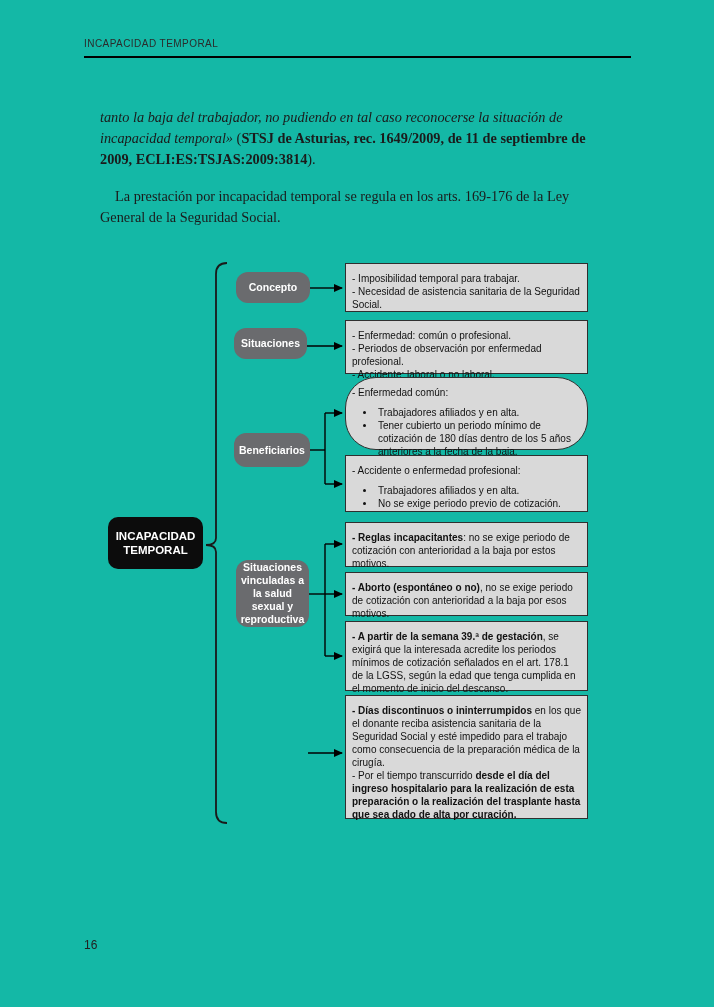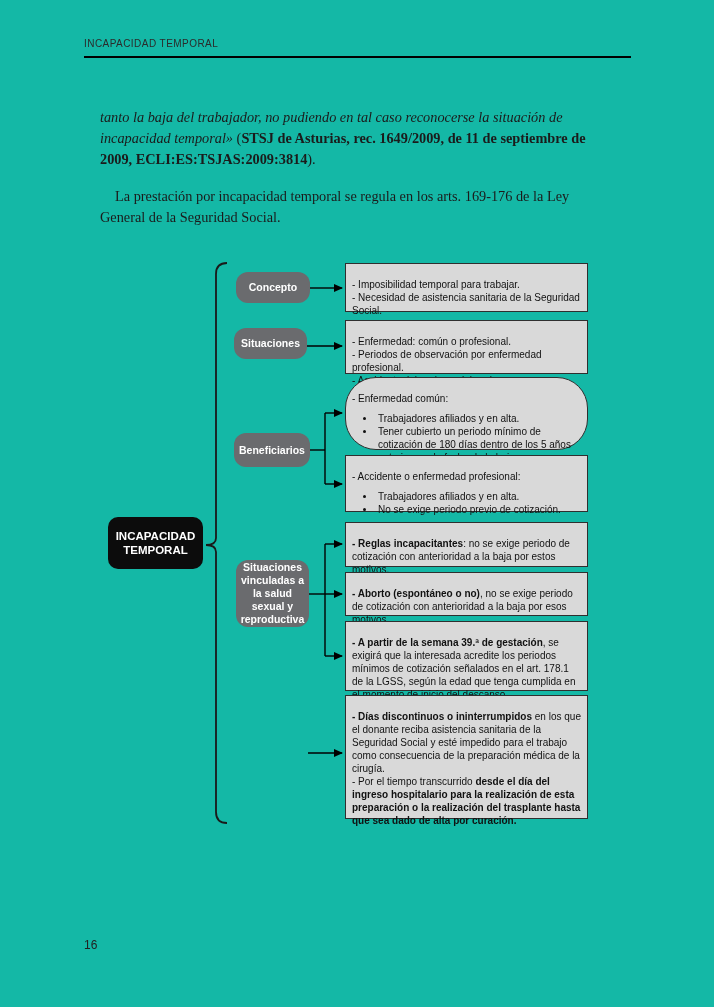--- a/index.html
+++ b/index.html
@@ -24,21 +24,21 @@
         text-align:center;font-weight:bold;color:#fff;}
   .root-node{left:108px;top:517px;width:95px;height:52px;background:#0c0c0c;border-radius:10px;
         font-size:11.5px;line-height:14px;padding:2px 6px;}
   .cat-node{background:#6a6b6e;border-radius:12px;font-size:10.5px;line-height:13px;padding:2px 4px;}
   .cat-concepto{left:236px;top:272px;width:74px;height:31px;}
   .cat-situaciones{left:234px;top:328px;width:73px;height:31px;}
   .cat-beneficiarios{left:234px;top:433px;width:76px;height:34px;}
   .cat-vinculadas{left:236px;top:560px;width:73px;height:67px;}
   .cat-donante{left:237px;top:727px;width:71px;height:47px;}
   .cbox{position:absolute;left:345px;width:243px;box-sizing:border-box;background:#d9d9d9;
-        border:1.5px solid #2f2f2f;padding:14px 6px;font-size:10px;line-height:13px;color:#111;}
+        border:1.5px solid #2f2f2f;padding:8px 6px;font-size:10px;line-height:13px;color:#111;}
   .cbox .seg{white-space:pre-line;}
   .cbox ul{margin:7px 0 0 24px;padding:0;}
   .cbox li{margin:0;padding-left:2px;}
   .b0{top:263px;height:49px;}
   .b1{top:320px;height:54px;}
   .b2{top:377px;height:73px;border-radius:31px;}
   .b3{top:455px;height:57px;}
   .b4{top:522px;height:45px;}
   .b5{top:572px;height:44px;}
   .b6{top:621px;height:70px;}

